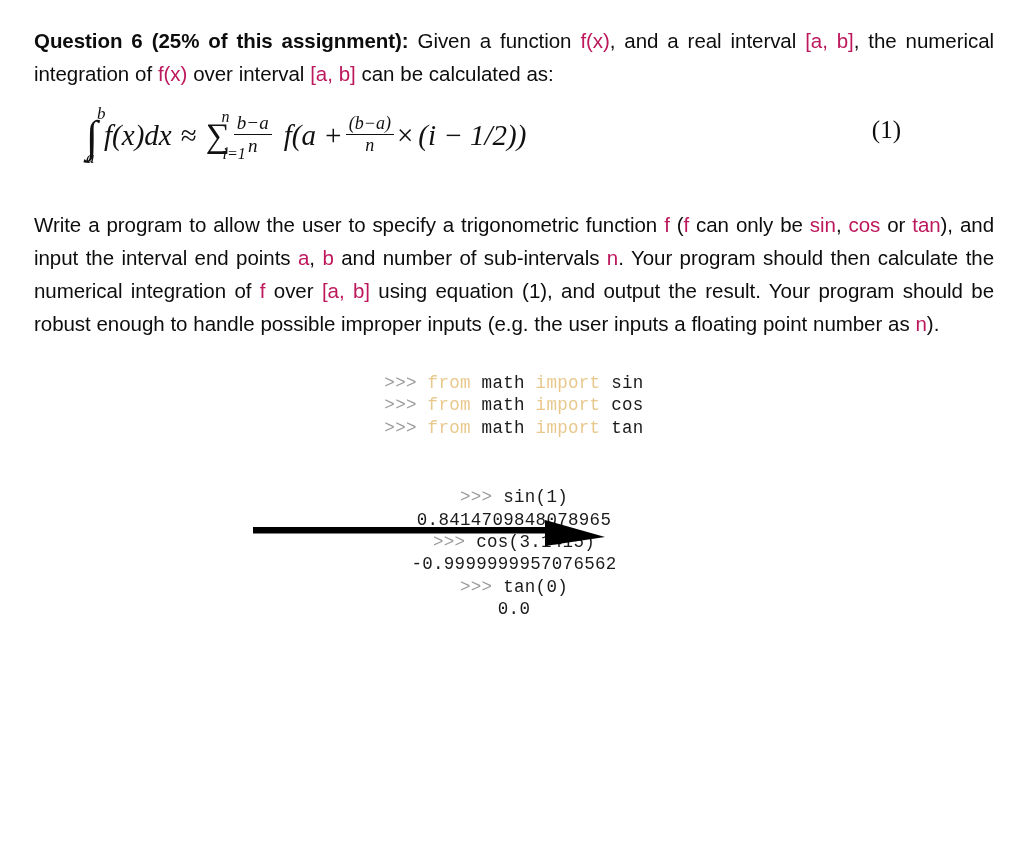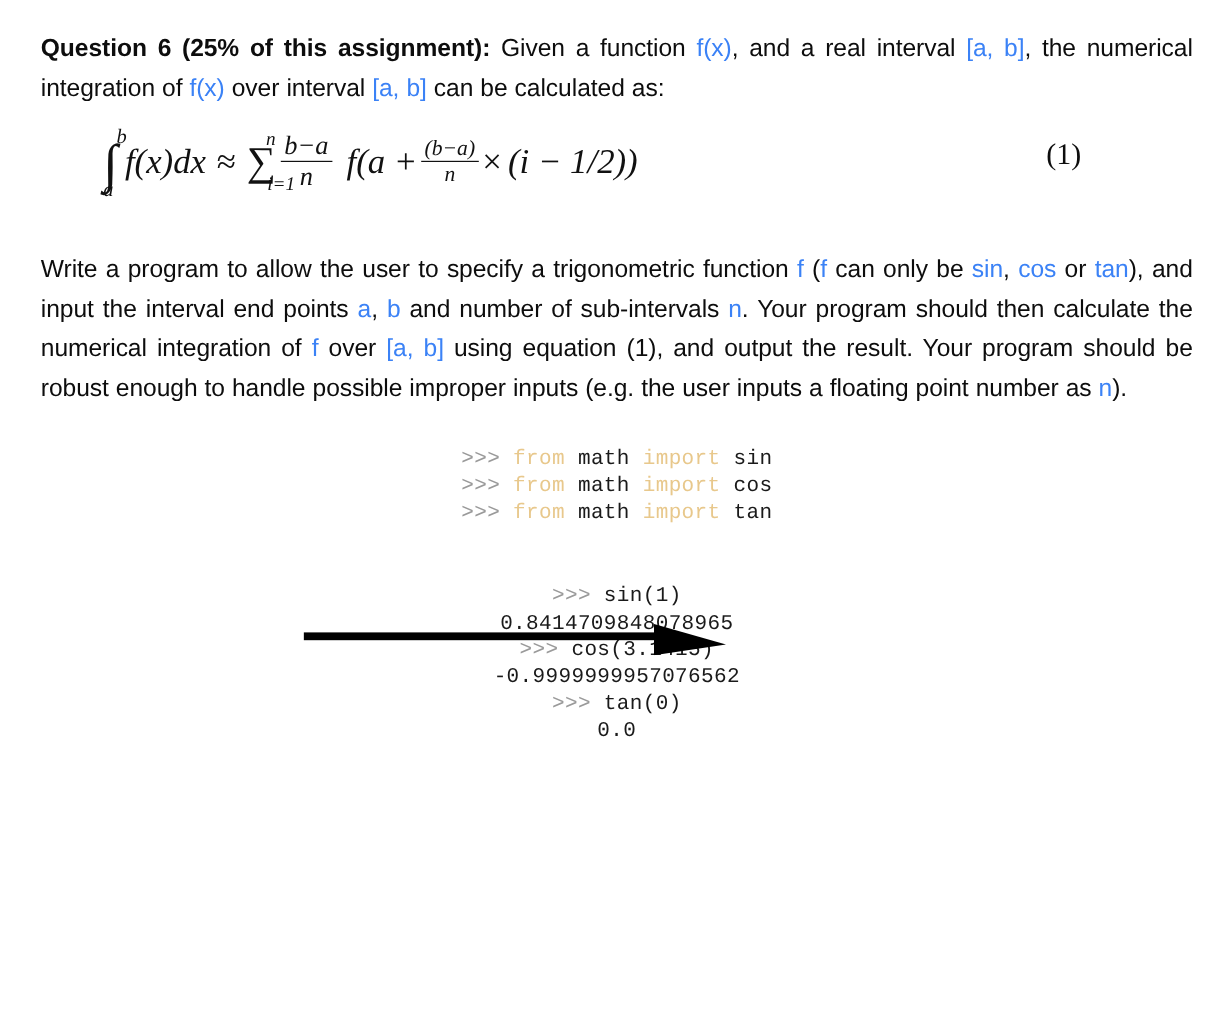--- a/index.html
+++ b/index.html
@@ -28,21 +28,21 @@
   .para {
     font-size: 20.5px;
     line-height: 33px;
     text-align: justify;
     text-justify: inter-word;
     margin: 0;
     letter-spacing: -0.05px;
     word-spacing: 0.2px;
   }
   .para.nojust { text-align: left; }
-  .red { color: #3b82f6; }
+  .red { color: #be185d; }
   .b { font-weight: bold; }
   .bi { font-weight: bold; }
 
   .gap-sm { height: 14px; }
   .gap-md { height: 26px; }
 
   
   .eq-row {
     position: relative;
     height: 66px;
@@ -115,21 +115,21 @@
     bottom: -8px;
     left: 17px;
     white-space: nowrap;
   }
   
   .frac {
     display: inline-flex;
     flex-direction: column;
     align-items: center;
     vertical-align: middle;
-    font-size: 22px;
+    font-size: 19px;
     line-height: 1.12;
     margin: 0 3px;
     position: relative;
     top: -1px;
   }
   .frac .num { padding: 0 3px; font-style: italic; }
   .frac .den {
     padding: 0 3px;
     font-style: italic;
     border-top: 1.4px solid #111;

